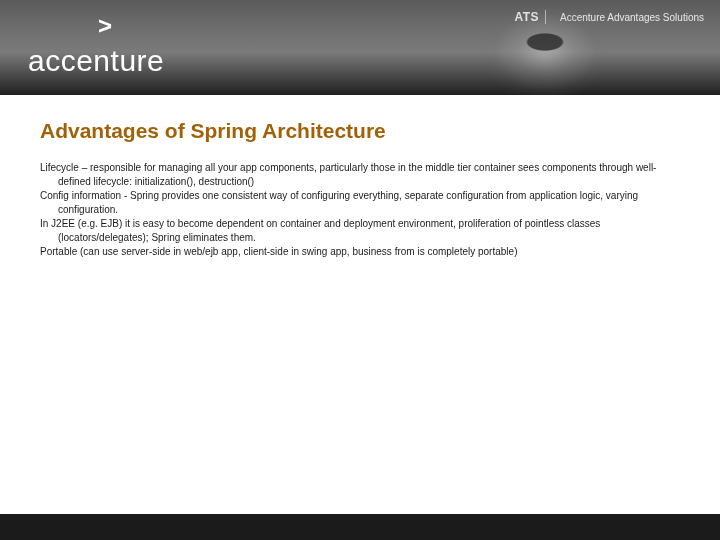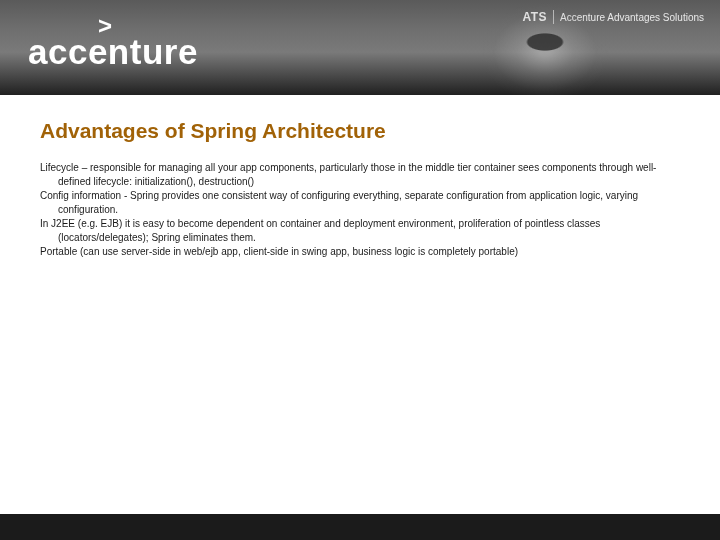--- a/index.html
+++ b/index.html
@@ -33,34 +33,34 @@
   }
   .logo-caret {
     position: absolute;
     left: 70px;
     top: -6px;
     font-size: 24px;
     font-weight: bold;
     color: #fff;
   }
   .logo-text {
-    font-size: 35px;
+    font-size: 30px;
     letter-spacing: 0.5px;
-    font-weight: 700;
-    margin-top: 14px;
+    font-weight: 400;
+    margin-top: 26px;
   }
   .ats-block {
     position: absolute;
     right: 16px;
     top: 10px;
     color: #e8e8e8;
     font-size: 10px;
     display: flex;
     align-items: center;
-    gap: 6px;
+    gap: 14px;
   }
   .ats-badge {
     font-weight: bold;
     font-size: 12px;
     letter-spacing: 0.5px;
     padding-right: 6px;
     border-right: 1px solid #bbb;
   }
   .content {
     padding: 24px 40px 0 40px;
@@ -105,18 +105,18 @@
       <span>Accenture Advantages Solutions</span>
     </div>
   </div>
 
   <div class="content">
     <div class="title">Advantages of Spring Architecture</div>
     <div class="body-text">
       <div class="para">Lifecycle – responsible for managing all your app components, particularly those in the middle tier container sees components through well-defined lifecycle: initialization(), destruction()</div>
       <div class="para">Config information - Spring provides one consistent way of configuring everything, separate configuration from application logic, varying configuration.</div>
       <div class="para">In J2EE (e.g. EJB) it is easy to become dependent on container and deployment environment, proliferation of pointless classes (locators/delegates); Spring eliminates them.</div>
-      <div class="para">Portable (can use server-side in web/ejb app, client-side in swing app, business logic is completely portable)</div>
+      <div class="para">Portable (can use server-side in web/ejb app, client-side in swing app, business from is completely portable)</div>
     </div>
   </div>
 
   <div class="footer"></div>
 </div>
 
 </body></html>

